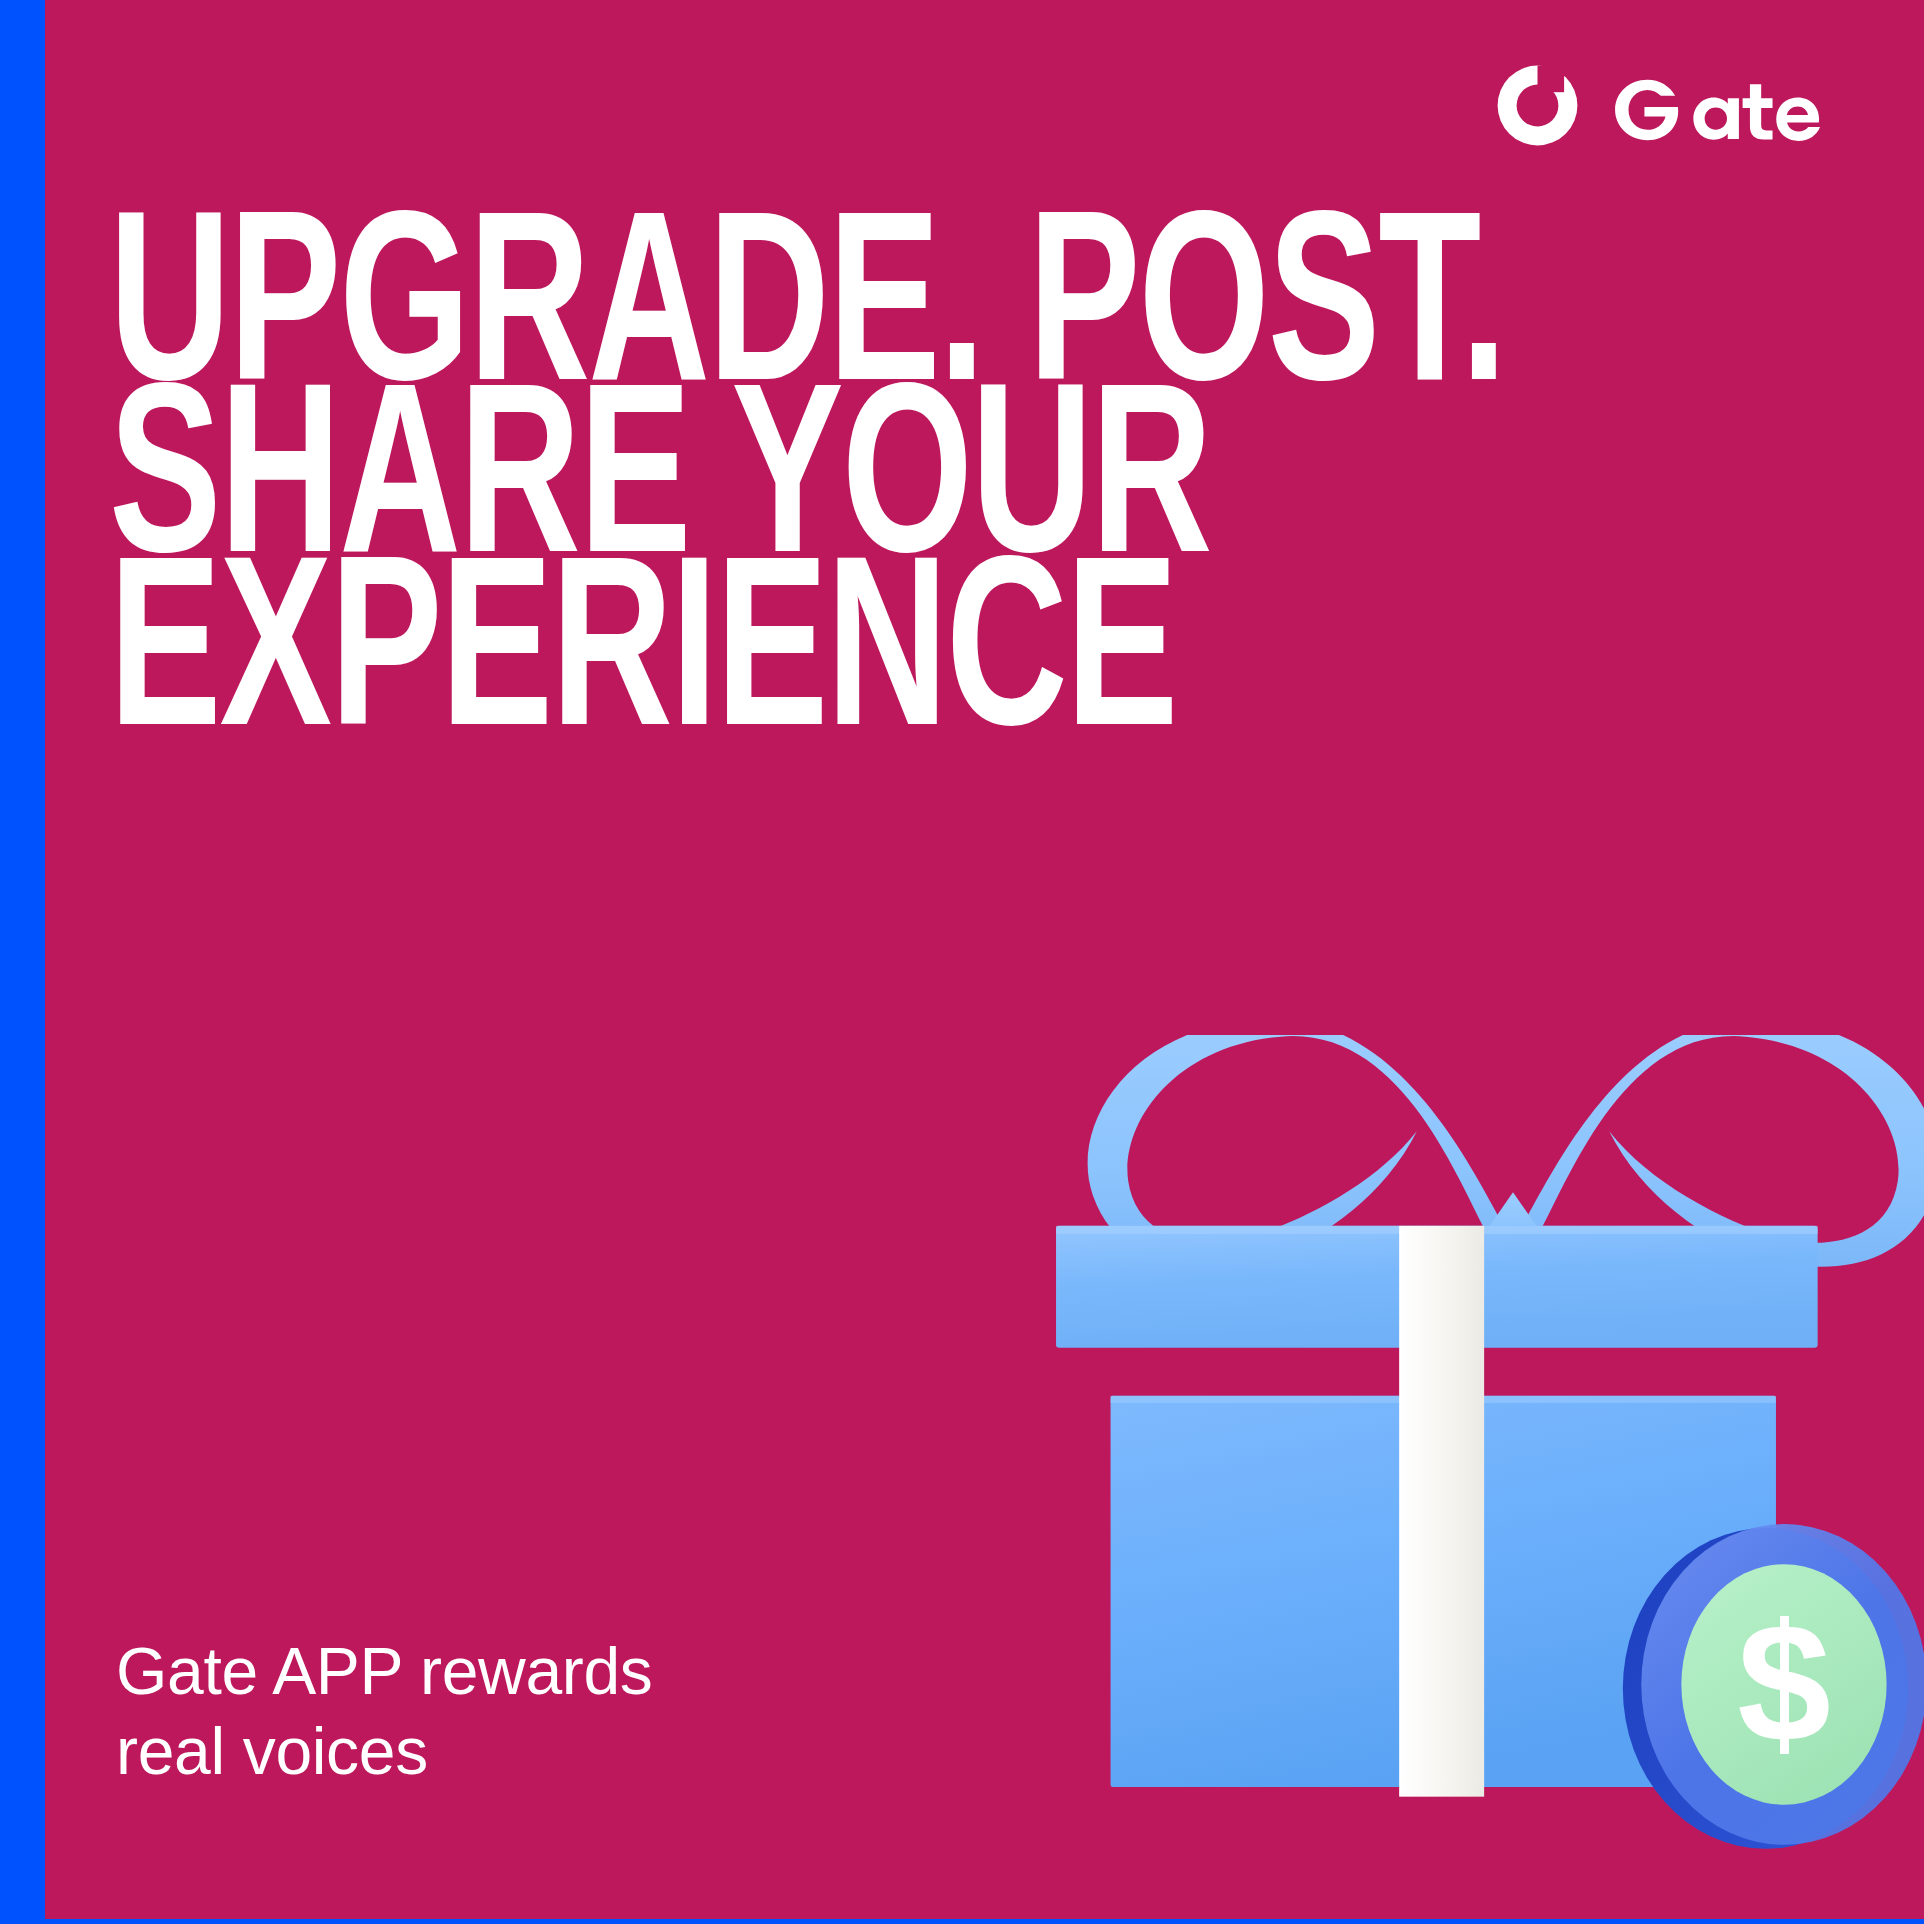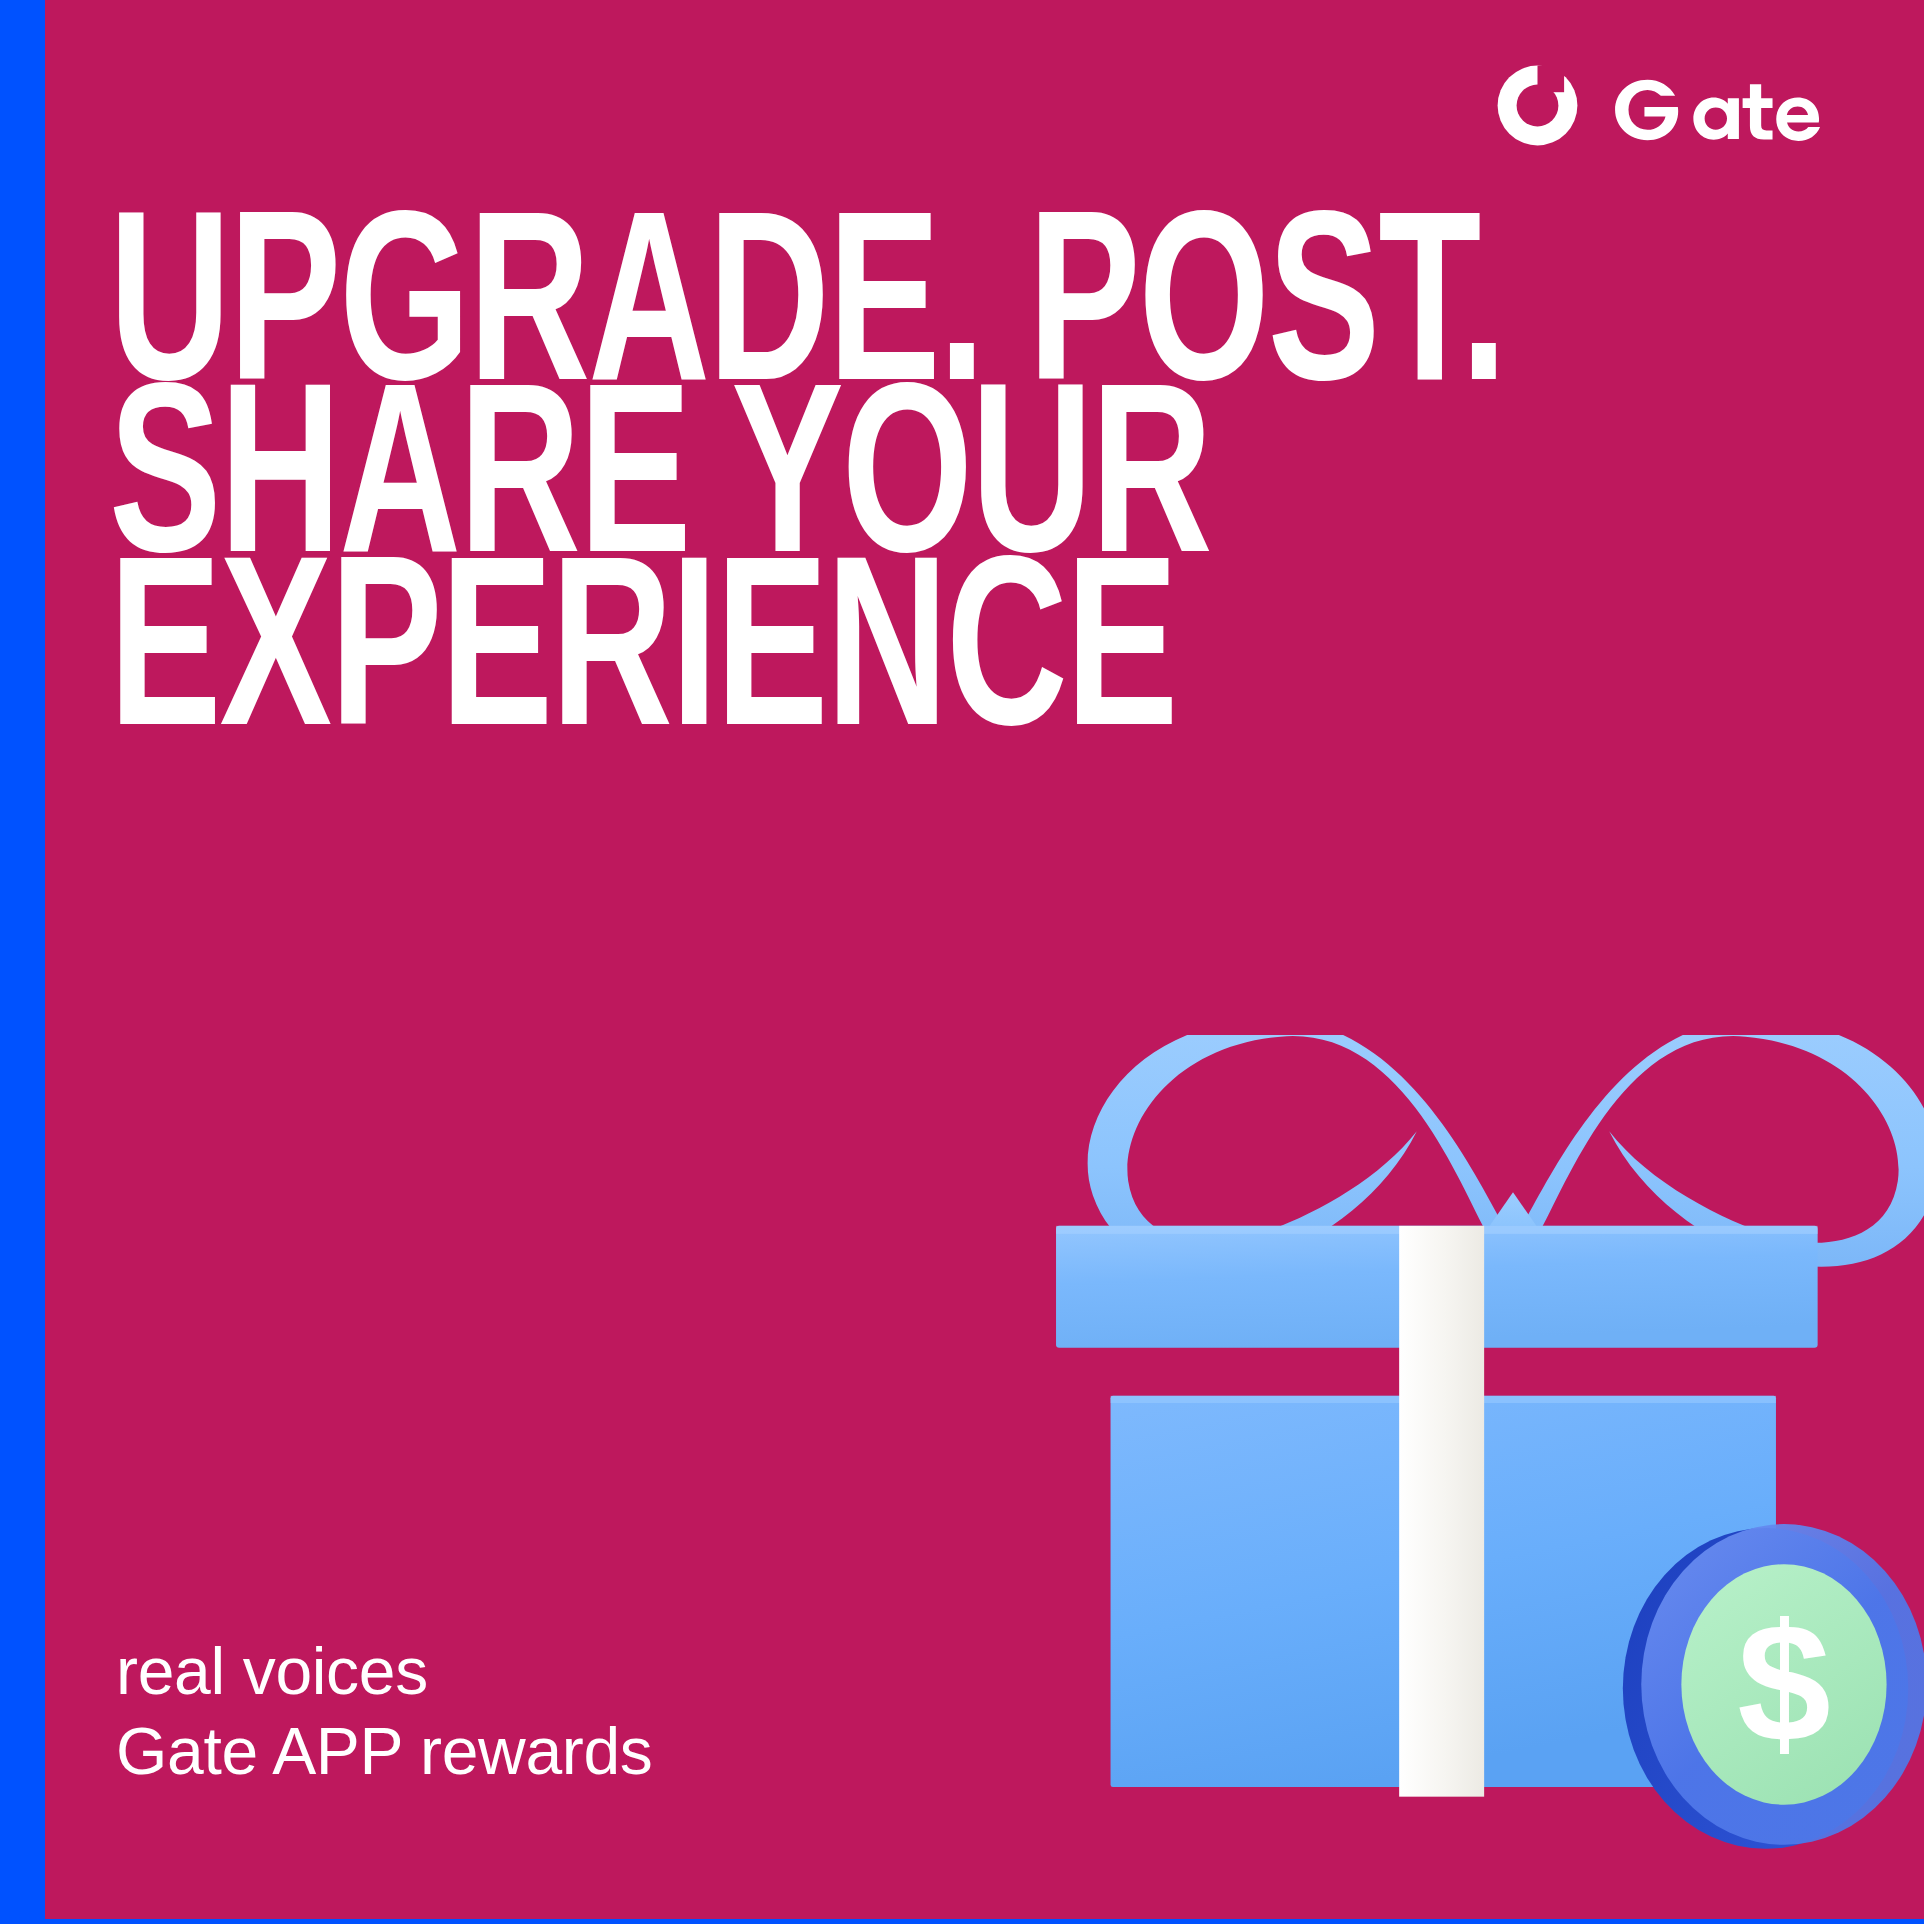--- a/index.html
+++ b/index.html
@@ -107,22 +107,22 @@
     </span>
   </div>
 
   <div id="headline">
     <div class="headline-line">UPGRADE. POST.</div>
     <div class="headline-line">SHARE YOUR</div>
     <div class="headline-line">EXPERIENCE</div>
   </div>
 
   <div id="tagline">
+    <span class="tagline-line">Gate APP rewards</span>
     <span class="tagline-line">real voices</span>
-    <span class="tagline-line">Gate APP rewards</span>
   </div>
 
   <div id="gift-illustration">
     <svg viewBox="0 0 1180 1110" aria-hidden="true">
       <defs>
         <linearGradient id="bowGrad" x1="0" y1="0" x2="0" y2="1">
           <stop offset="0%" stop-color="#9ccdfe"></stop>
           <stop offset="60%" stop-color="#8cc4fd"></stop>
           <stop offset="100%" stop-color="#7cb7f8"></stop>
         </linearGradient>

